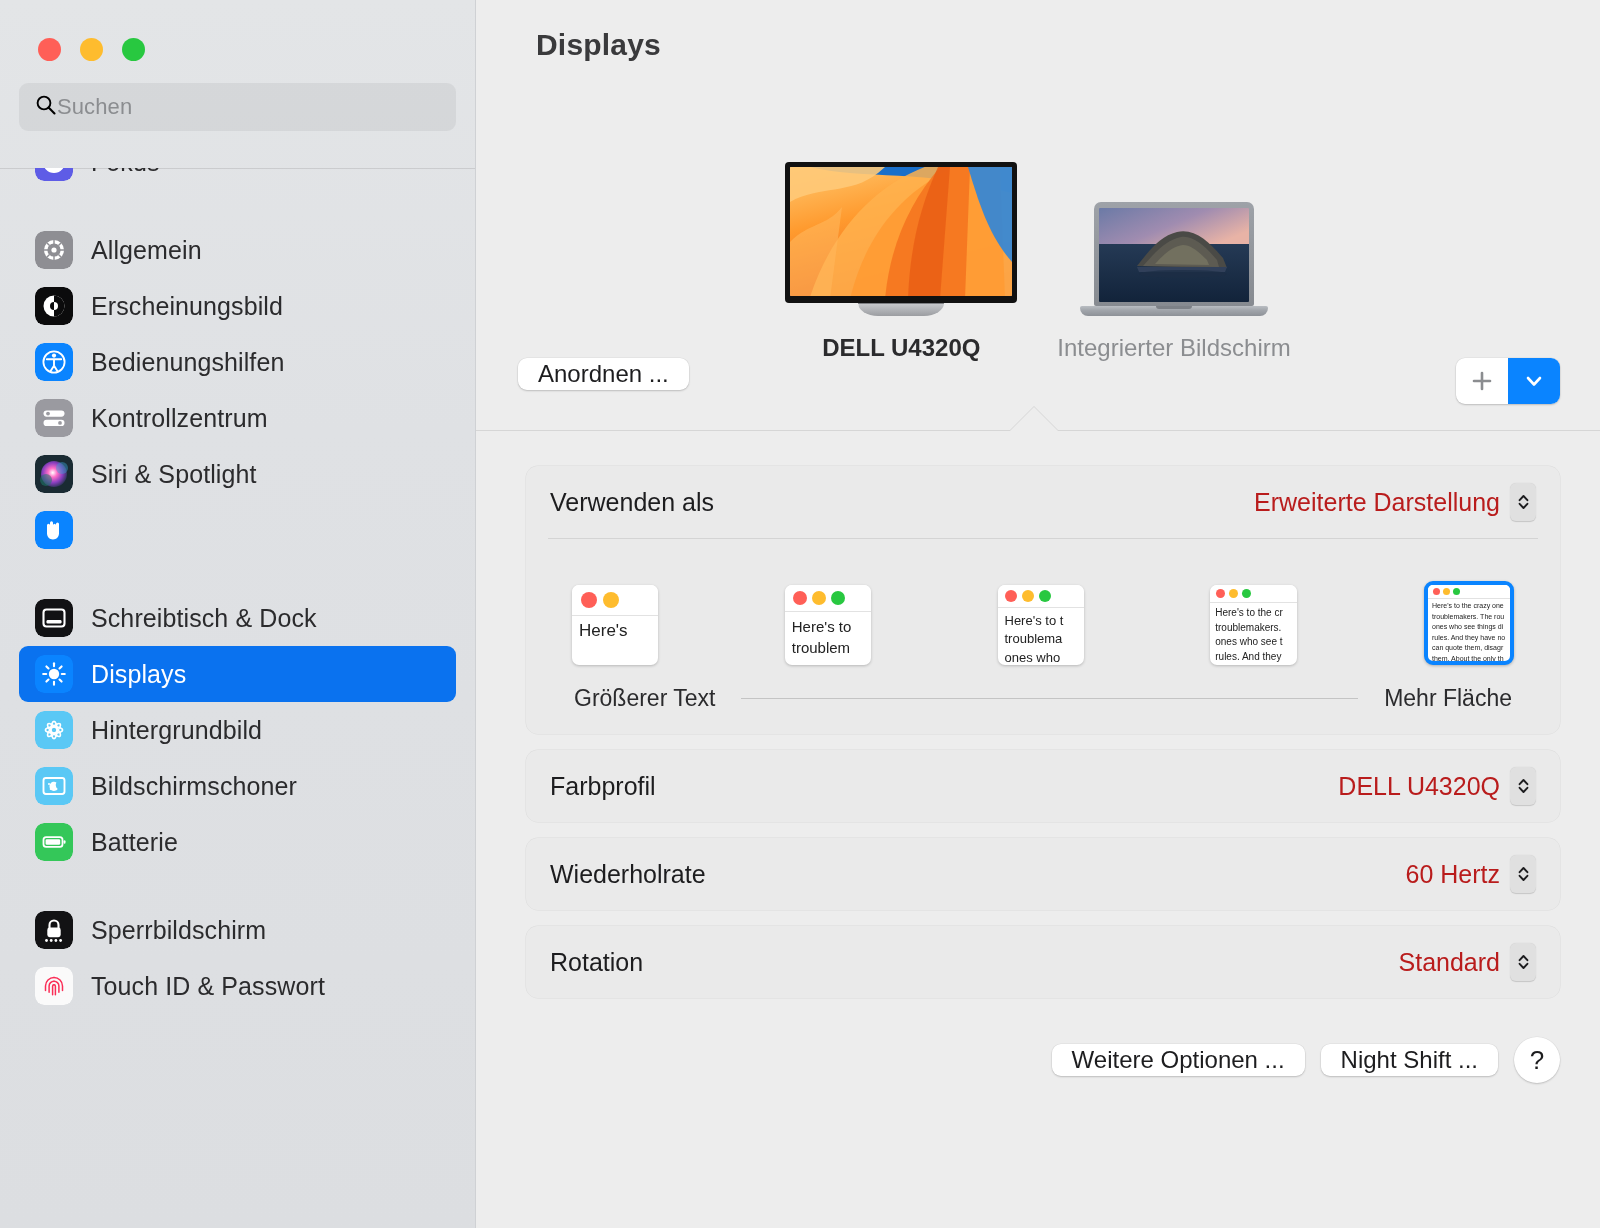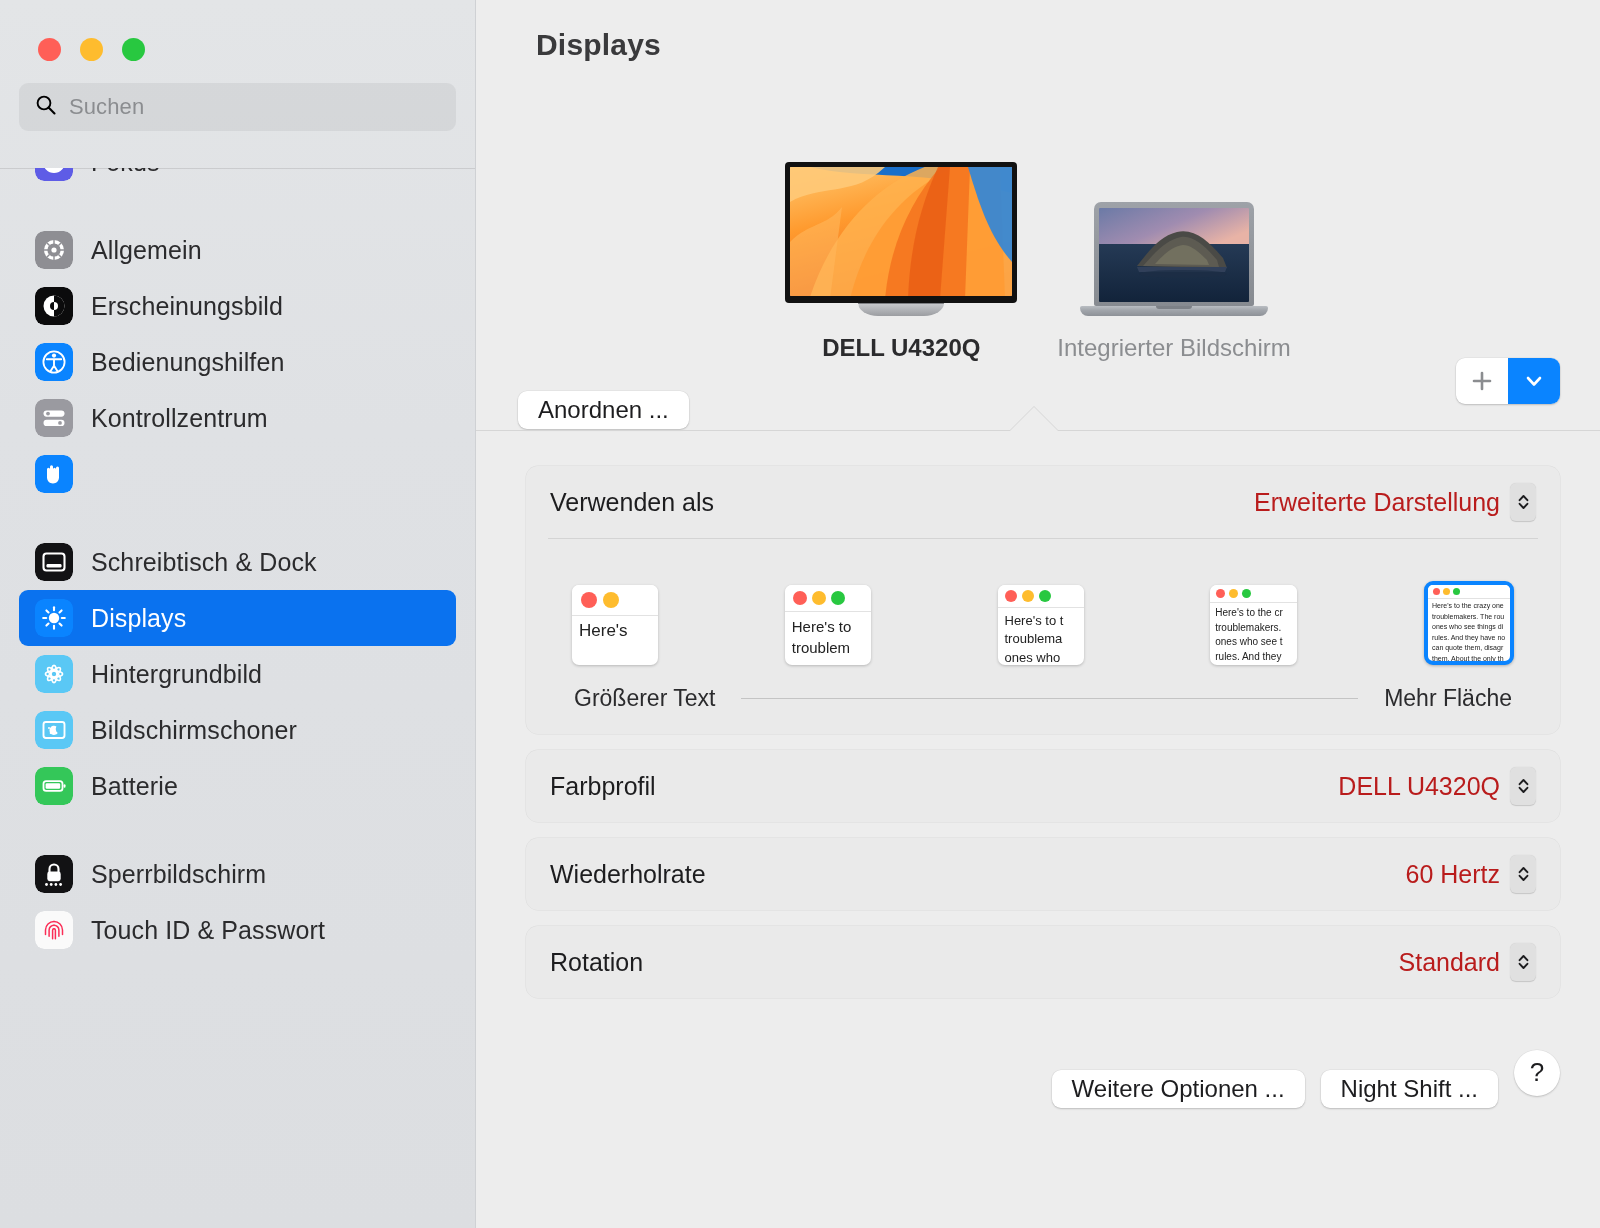--- a/index.html
+++ b/index.html
@@ -24,21 +24,21 @@
   }
   .light { width: 23px; height: 23px; border-radius: 50%; }
   .light.red    { background: #ff5f57; }
   .light.yellow { background: #febc2e; }
   .light.green  { background: #28c840; }
 
   .search-wrap { padding: 22px 19px 0 19px; }
   .search {
     height: 48px; border-radius: 9px;
     background: rgba(0,0,0,0.055);
-    display: flex; align-items: center; gap: 12px;
+    display: flex; align-items: center; 
     padding: 0 16px;
   }
   .search svg { flex: none; }
   .search-ph {
     font-size: 22px; color: #8b8d90; letter-spacing: .1px;
   }
 
   .sb-scroll {
     position: absolute; top: 168px; left: 0; right: 0; bottom: 0;
     overflow: hidden;
@@ -123,21 +123,21 @@
   }
   .lap-notch {
     position: absolute; left: 50%; transform: translateX(-50%);
     top: 0; width: 36px; height: 3px; background: #7d8187; border-radius: 0 0 4px 4px;
   }
 
   .btn {
     background: #fff; border: 0; border-radius: 9px;
     box-shadow: 0 1px 2px rgba(0,0,0,.18), 0 0 0 .5px rgba(0,0,0,.06);
     font-family: inherit; font-size: 24px; color: #1d1d1f;
-    padding: 0 20px; height: 38px; cursor: default; white-space: nowrap; margin-top: 33px;
+    padding: 0 20px; height: 32px; cursor: default; white-space: nowrap;
   }
   .arrange-btn { position: absolute; left: 42px; top: 258px; }
 
   .addgroup {
     position: absolute; right: 40px; top: 258px;
     display: flex; align-items: center;
     background: #fff; border-radius: 9px; overflow: hidden;
     box-shadow: 0 1px 2px rgba(0,0,0,.18), 0 0 0 .5px rgba(0,0,0,.06);
     height: 46px;
   }
@@ -322,20 +322,39 @@
               <rect width="38" height="38" rx="9" fill="#9a9aa0"></rect>
               <rect x="8.5" y="11.5" width="21" height="6.2" rx="3.1" fill="#fff"></rect>
               <circle cx="13" cy="14.6" r="1.9" fill="#9a9aa0"></circle>
               <rect x="8.5" y="20.8" width="21" height="6.2" rx="3.1" fill="#fff"></rect>
               <circle cx="25" cy="23.9" r="1.9" fill="#9a9aa0"></circle>
             </svg>
           </span>
           <span class="sb-label">Kontrollzentrum</span>
         </div>
 
+        <div class="sb-item">
+          <span class="sb-icon">
+            <svg width="38" height="38" viewBox="0 0 38 38">
+              <defs>
+                <radialGradient id="siriG" cx="45%" cy="45%" r="62%">
+                  <stop offset="0%" stop-color="#ffffff"></stop>
+                  <stop offset="28%" stop-color="#ff6ec7"></stop>
+                  <stop offset="62%" stop-color="#8a3fc0"></stop>
+                  <stop offset="100%" stop-color="#16313f"></stop>
+                </radialGradient>
+              </defs>
+              <rect width="38" height="38" rx="9" fill="#1a2b33"></rect>
+              <circle cx="19" cy="19" r="13" fill="url(#siriG)"></circle>
+              <circle cx="11" cy="25" r="6" fill="#1f7a6b" opacity=".55"></circle>
+              <circle cx="27" cy="13" r="6" fill="#3aa0d0" opacity=".45"></circle>
+            </svg>
+          </span>
+          <span class="sb-label">Siri &amp; Spotlight</span>
+        </div>
 
         <div class="sb-item">
           <span class="sb-icon">
             <svg width="38" height="38" viewBox="0 0 38 38">
               <rect width="38" height="38" rx="9" fill="#0a84ff"></rect>
               <path d="M12 20.5v-6.2a1.5 1.5 0 0 1 3 0v-2.6a1.5 1.5 0 0 1 3 0v2.6a1.5 1.5 0 0 1 3 0v-1.2a1.5 1.5 0 0 1 3 0v9.2c0 3.6-2.4 6.2-6 6.2s-6-2.6-6-6.2z" fill="#fff"></path>
             </svg>
           </span>
         </div>
       </div>

